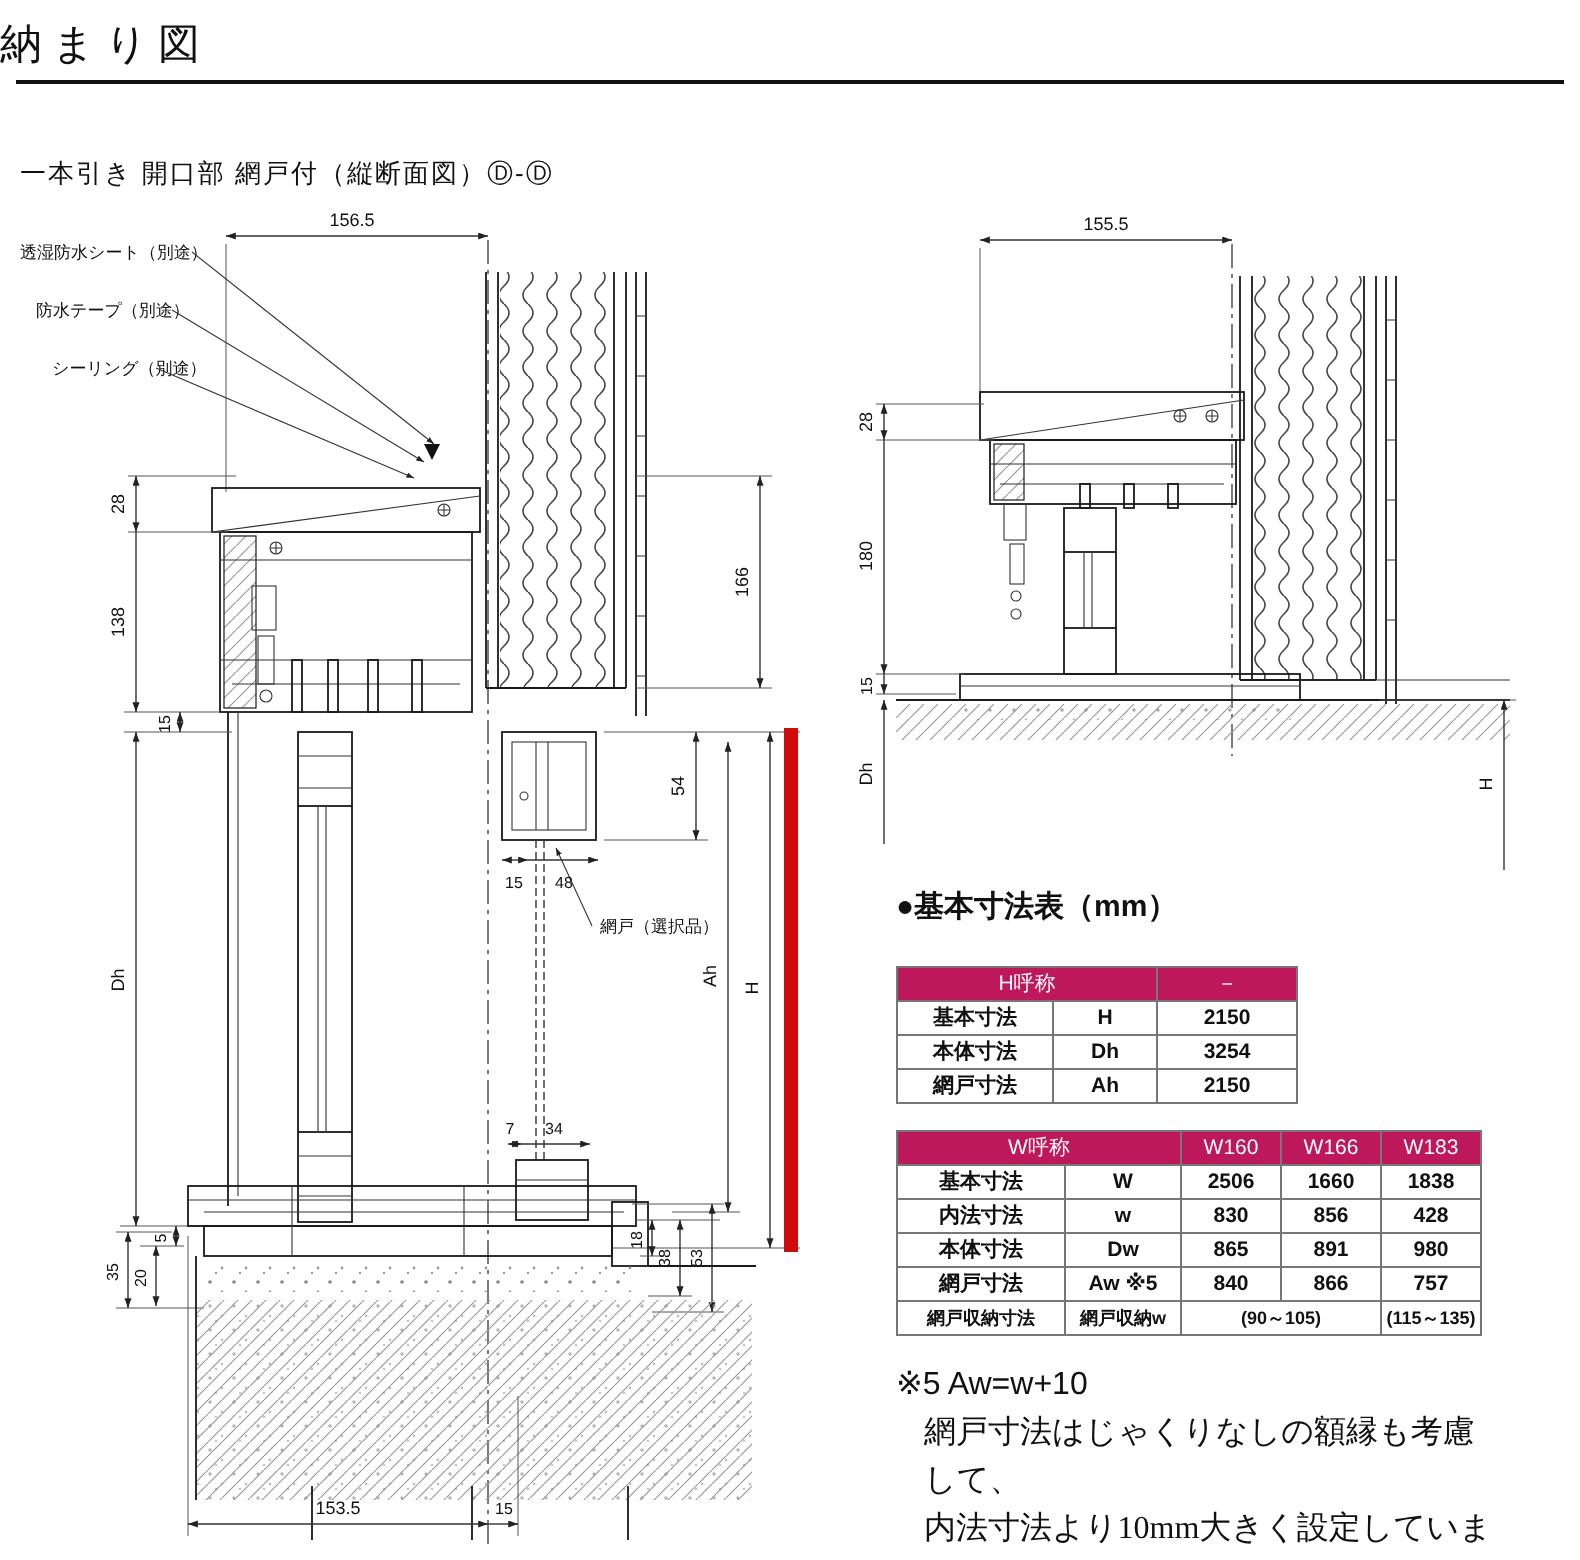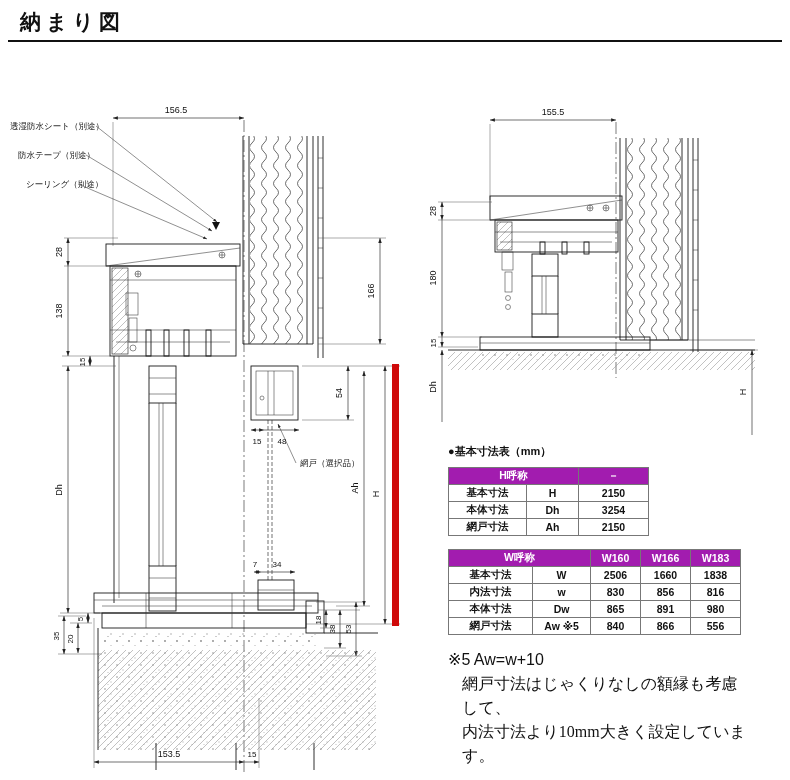--- a/index.html
+++ b/index.html
@@ -4,32 +4,32 @@
 <style>
   * { margin:0; padding:0; box-sizing:border-box; }
   html,body { background:#fff; }
   body {
     width:790px; height:780px;
     font-family:"Liberation Sans","DejaVu Sans",sans-serif;
     color:#111;
   }
   .canvas { position:relative; width:790px; height:780px; background:#fff; overflow:hidden; }
 
-  .title { position:absolute; left:20px; top:8px; font-size:21px; font-weight:bold; letter-spacing:5px; }
+  .title { position:absolute; left:0; top:8px; font-size:21px; font-weight:normal; letter-spacing:5px; }
   .title-rule { position:absolute; left:8px; top:40px; width:774px; height:2px; background:#111; }
   .subtitle { position:absolute; left:10px; top:78px; font-size:13px; letter-spacing:1px; }
 
   svg.left-diagram  { position:absolute; left:6px;  top:98px; }
   svg.right-diagram { position:absolute; left:420px; top:100px; }
 
   .tables { position:absolute; left:448px; top:444px; width:300px; }
-  .tables-title { font-size:11px; font-weight:bold; margin-bottom:8px; }
+  .tables-title { font-size:15px; font-weight:bold; margin-bottom:20px; }
   table.dim-table { border-collapse:collapse; table-layout:fixed; font-size:10.5px; margin-bottom:13px; }
   .dim-table th, .dim-table td { border:1px solid #777; text-align:center; padding:1px 1px; height:17px; overflow:hidden;font-weight:bold; }
-  .dim-table thead th { background:#a21caf; color:#fff; font-weight:bold; }
+  .dim-table thead th { background:#be185d; color:#fff; font-weight:normal; }
   .h-table { width:200px; }
   .w-table { width:292px; }
   .small-cell { font-size:9px; }
   .notes { font-size:16px; line-height:1.5; margin-top:2px; }
   .notes .indent { padding-left:14px;font-family:Liberation Serif, serif; }
 
   svg text { font-family:"Liberation Sans","DejaVu Sans",sans-serif; }
   .ln   { stroke:#1a1a1a; stroke-width:0.9; fill:none; }
   .thin { stroke:#333;    stroke-width:0.55; fill:none; }
   .dim  { stroke:#333;    stroke-width:0.7; fill:none; }
@@ -40,20 +40,21 @@
   .dimtxt-s { font-size:8px;  fill:#111; }
   .callout  { font-size:8.5px; fill:#111; }
 </style>
 </head>
 <body>
 
 <div class="canvas">
 
   <div class="title">納まり図</div>
   <div class="title-rule"></div>
+  <div class="subtitle">一本引き 開口部 網戸付（縦断面図）Ⓓ-Ⓓ</div>
 
   <svg class="left-diagram" width="410" height="680" viewBox="0 0 410 680">
     <defs>
       <marker id="arL" markerWidth="8" markerHeight="6" refX="7" refY="2.5" orient="auto-start-reverse">
         <path d="M0,0 L7,2.5 L0,5 z" fill="#222"></path>
       </marker>
       <pattern id="insulL" width="12" height="18" patternUnits="userSpaceOnUse">
         <path d="M6,0 Q11,4.5 6,9 Q1,13.5 6,18" stroke="#444" stroke-width="0.8" fill="none"></path>
       </pattern>
       <pattern id="hatchL" width="7" height="7" patternUnits="userSpaceOnUse">
@@ -381,35 +382,41 @@
           <td>W</td>
           <td>2506</td>
           <td>1660</td>
           <td>1838</td>
         </tr>
         <tr>
           <td>内法寸法</td>
           <td>w</td>
           <td>830</td>
           <td>856</td>
-          <td>816</td>
+          <td>428</td>
         </tr>
         <tr>
           <td>本体寸法</td>
           <td>Dw</td>
           <td>865</td>
           <td>891</td>
           <td>980</td>
         </tr>
         <tr>
           <td>網戸寸法</td>
           <td>Aw ※5</td>
           <td>840</td>
           <td>866</td>
-          <td>556</td>
+          <td>757</td>
+        </tr>
+        <tr>
+          <td class="small-cell">網戸収納寸法</td>
+          <td class="small-cell">網戸収納w</td>
+          <td class="small-cell" colspan="2">(90～105)</td>
+          <td class="small-cell">(115～135)</td>
         </tr>
       </tbody>
     </table>
 
     <div class="notes">
       <div>※5 Aw=w+10</div>
       <div class="indent">網戸寸法はじゃくりなしの額縁も考慮して、</div>
       <div class="indent">内法寸法より10mm大きく設定しています。</div>
     </div>
   </div>

